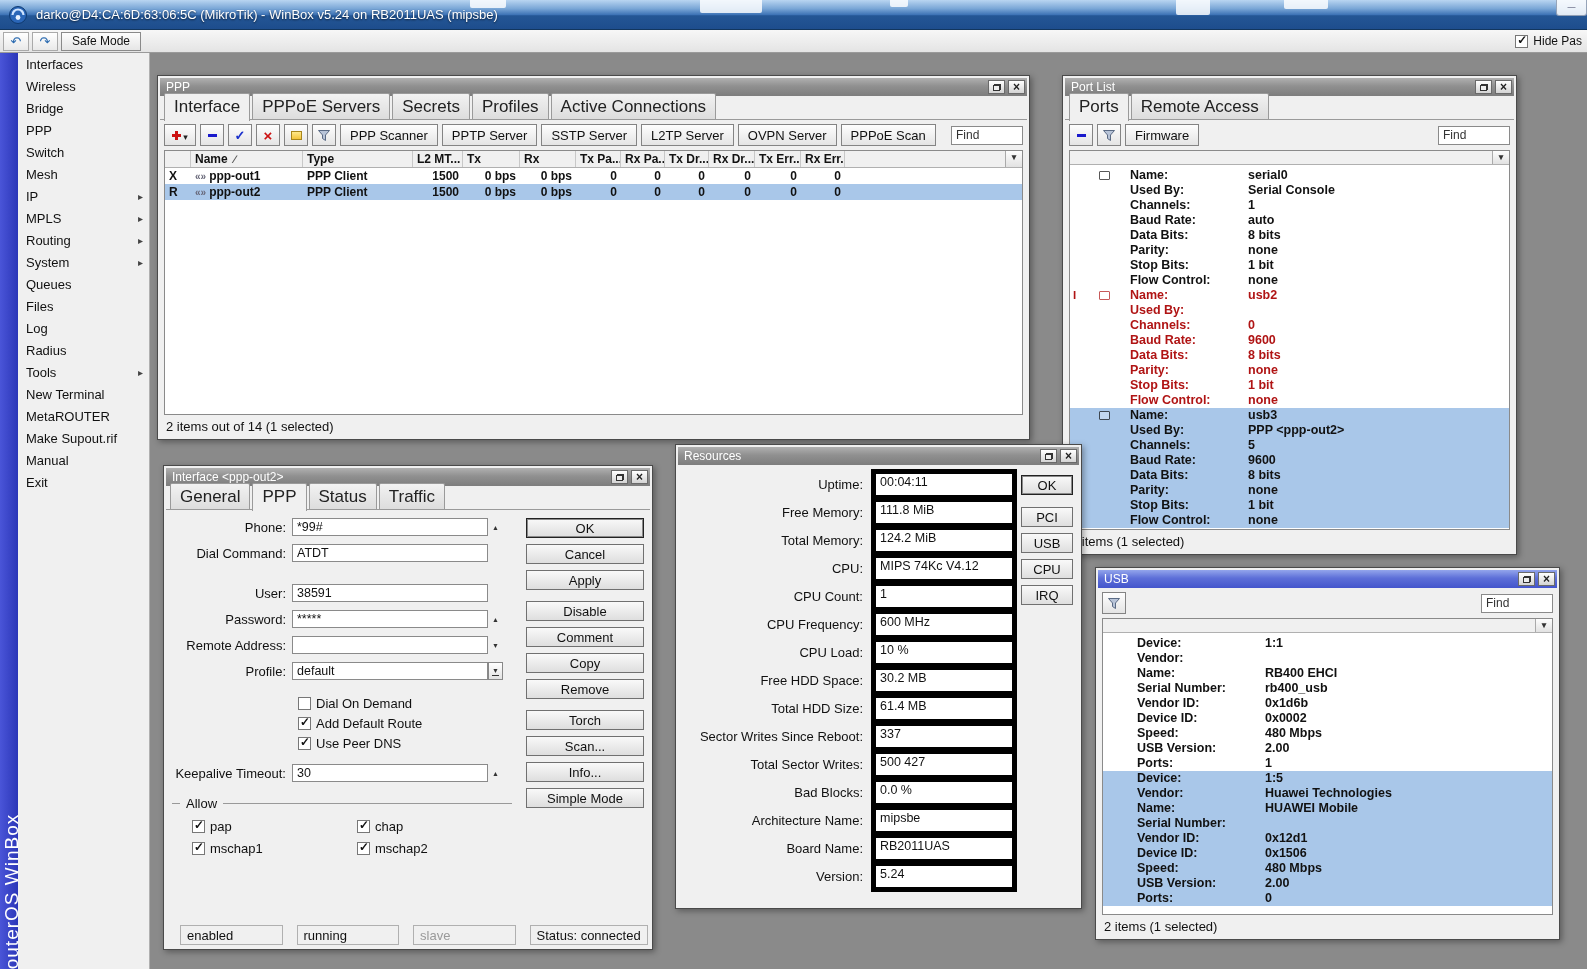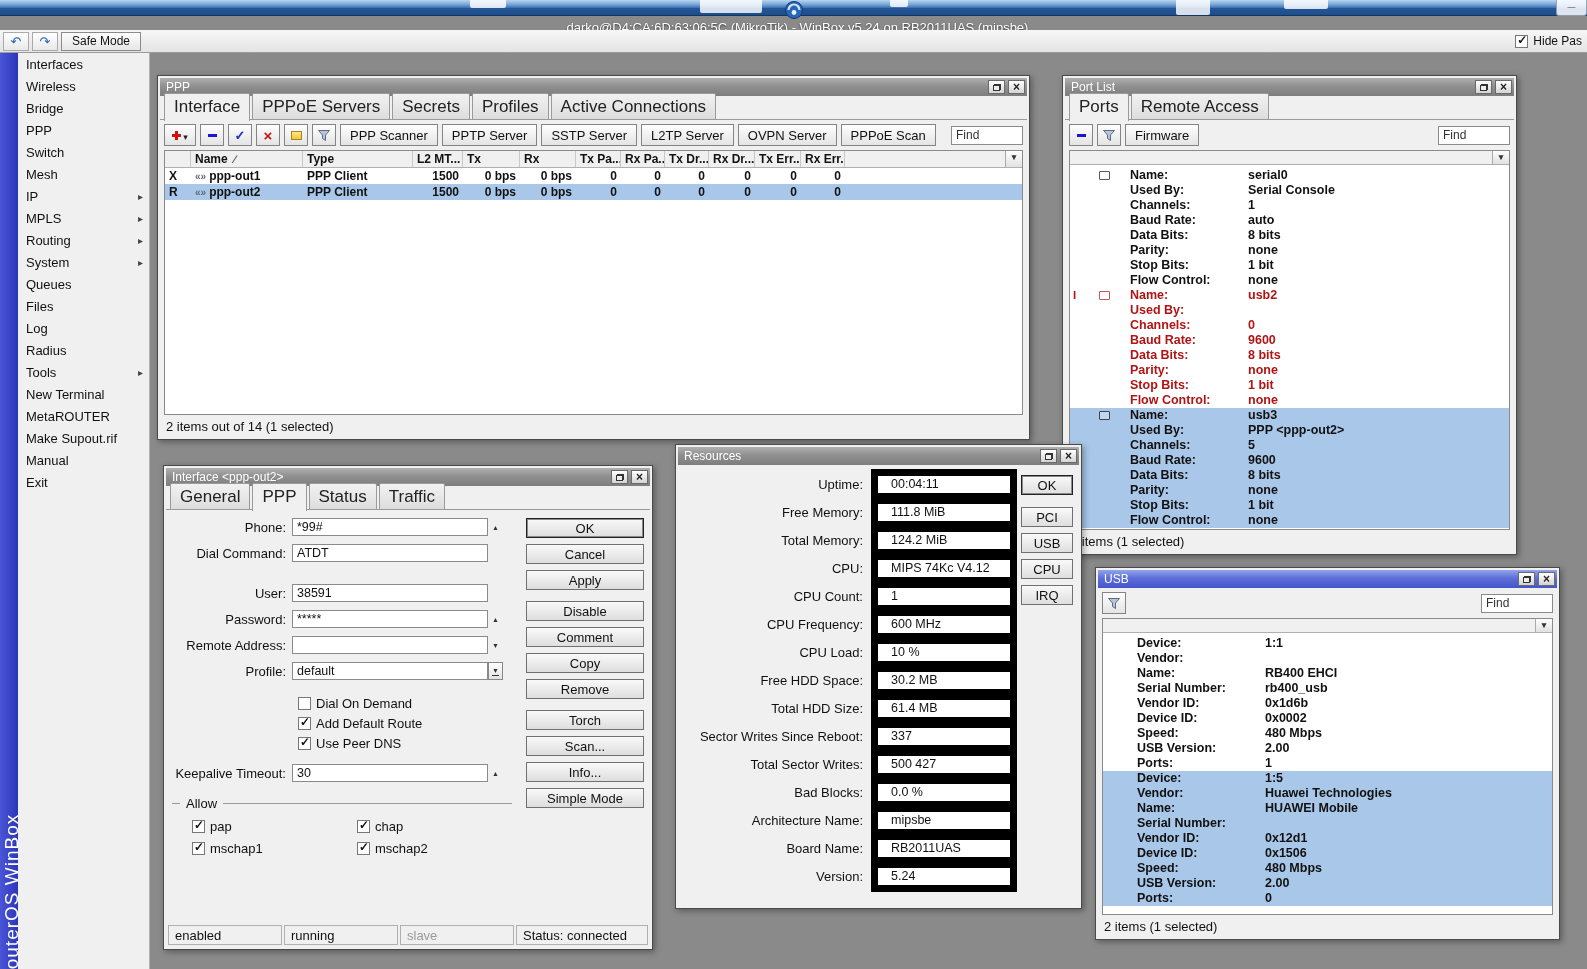--- a/index.html
+++ b/index.html
@@ -1,23 +1,23 @@
 <!DOCTYPE html>
 <html><head>
 <meta charset="utf-8">
 <style>
   * { margin:0; padding:0; box-sizing:border-box; }
   html,body { width:1587px; height:969px; overflow:hidden; }
   body { font-family:"Liberation Sans", sans-serif; font-size:13px; color:#111; }
   .screen { position:relative; width:1587px; height:969px; background:#8a8a8a; overflow:hidden; }
 
   
-  .titlebar { position:absolute; left:0; top:0; width:100%; height:16px;
+  .titlebar { position:absolute; left:0; top:0; width:100%; height:30px;
     background:linear-gradient(#b9d5f1 0%, #79a6d6 30%, #3a70b4 52%, #245695 54%, #1d4d8d 100%);
-    border-bottom:1px solid #12365e; display:flex; align-items:center; padding:0 8px;flex-direction:column; }
+    border-bottom:1px solid #12365e; display:flex; align-items:center; padding:0 8px; }
   .title-text { color:#fff; font-size:13px; margin-left:8px; text-shadow:0 1px 2px rgba(0,0,0,.65); white-space:nowrap; }
   .app-icon { width:20px; height:20px; flex:none; display:flex; }
   .glass { position:absolute; top:0; background:rgba(255,255,255,.82); border-radius:0 0 2px 2px; }
   .g1{left:470px;width:36px;height:8px;} .g2{left:700px;width:62px;height:13px;}
   .g3{left:890px;width:18px;height:7px;} .g4{left:1176px;width:34px;height:15px;}
   .g5{left:1284px;width:44px;height:9px;}
   .minbtn { position:absolute; right:0; top:0; width:31px; height:16px; background:rgba(255,255,255,.85);
     border:1px solid rgba(90,110,140,.6); border-top:none; border-radius:0 0 3px 3px; }
   .minbtn::after { content:"—"; display:block; text-align:center; font-size:8px; line-height:13px; color:#335; }
 
@@ -144,31 +144,31 @@
   .allow-head { display:flex; align-items:center; gap:6px; font-size:13px; margin-bottom:8px; }
   .allow-head::before { content:""; width:8px; height:1px; background:#999; }
   .allow-head::after { content:""; flex:1; height:1px; background:#999; }
   .allow-grid { display:grid; grid-template-columns:165px 165px; row-gap:7px; padding-left:20px; }
   .allow-grid .crow { margin:0; }
   .btncol { flex:1; display:flex; flex-direction:column; align-items:flex-end; padding:0 2px 0 0; }
   .btncol .btn { width:118px; margin-bottom:6px; flex:none; }
   .btncol .btn.gap { margin-top:5px; }
   .ifoot { flex:none; display:flex; gap:2px; padding:2px; }
   .seg { flex:1; border:1px solid #b0b0b0; background:#f0f0f0; font-size:13px; display:flex; align-items:center;
-    padding:0 6px; height:20px; white-space:nowrap; overflow:hidden; }
+    padding:0 6px; height:20px; white-space:nowrap; overflow:hidden;margin-left:12px; }
   .seg.dim { color:#9a9a9a; }
   .seg.wide { flex:1.18; }
 
   
   .res-body { flex:1; position:relative; padding:10px 62px 0 8px; }
   .res-row { display:flex; align-items:center; height:18px; margin-bottom:10px; }
   .res-row.grp { margin-top:8px; }
   .res-label { flex:1; text-align:right; padding-right:8px; font-size:13px; white-space:nowrap; }
-  .res-value { width:146px; flex:none; height:31px; border:7px solid #000000; background:#fff; font-size:12.5px;
-    padding:0 13px; line-height:16px; white-space:nowrap; overflow:hidden; }
+  .res-value { width:146px; flex:none; height:31px; border:5px solid #000000; background:#fff; font-size:12.5px;
+    padding:0 4px; line-height:16px; white-space:nowrap; overflow:hidden; }
   .res-btns { position:absolute; right:6px; top:10px; display:flex; flex-direction:column; gap:6px; }
   .res-btns .btn { width:52px; }
   .res-btns .btn.okgap { margin-bottom:6px; }
 
   .funnel-svg { display:block; }
 </style>
 </head>
 <body>
 
 <div class="screen">

